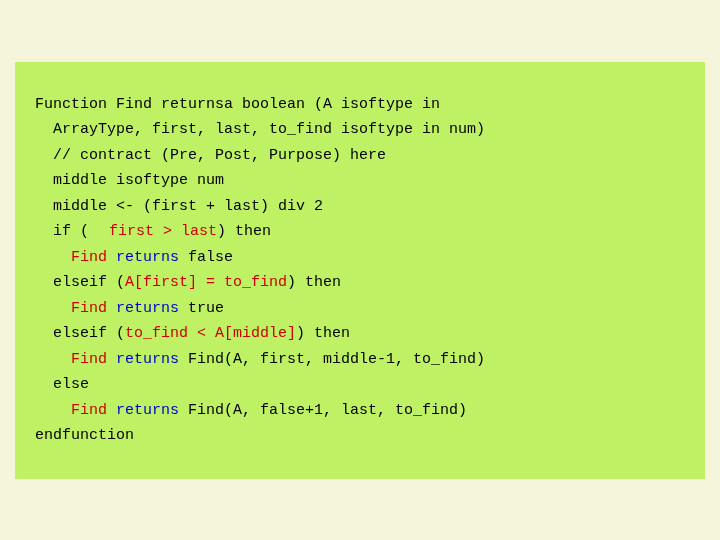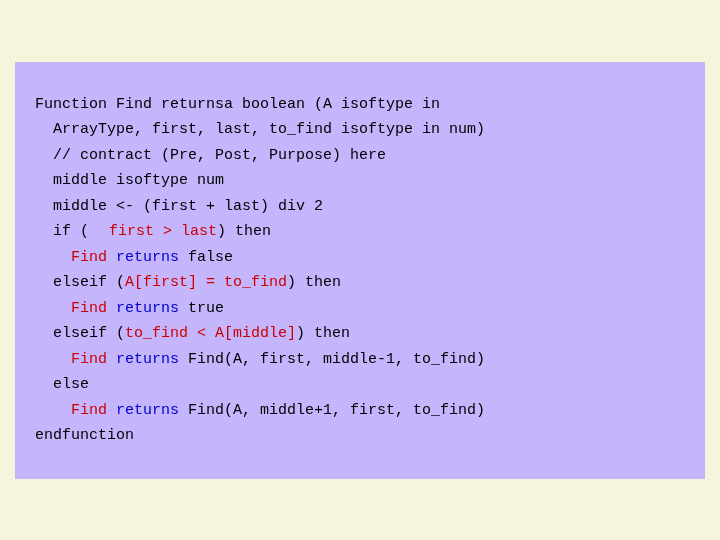--- a/index.html
+++ b/index.html
@@ -12,21 +12,21 @@
       width: 720px;
       height: 540px;
       background-color: #f5f5dc;
       display: flex;
       align-items: center;
       justify-content: center;
       font-family: 'Courier New', Courier, monospace;
     }
 
     .code-container {
-      background-color: #c4b5fd;
+      background-color: #bef264;
       width: 690px;
       padding: 30px 20px;
       line-height: 1.7;
       font-size: 15px;
     }
   </style>
 </head>
 <body>
 
 <div class="code-container">
@@ -36,15 +36,15 @@
     <div style="white-space: pre; display: block; line-height: 1.7;"><span>  </span><span style="color: rgb(0, 0, 0);">// contract (Pre, Post, Purpose) here</span></div>
     <div style="white-space: pre; display: block; line-height: 1.7;"><span>  </span><span style="color: rgb(0, 0, 0);">middle isoftype num</span></div>
     <div style="white-space: pre; display: block; line-height: 1.7;"><span>  </span><span style="color: rgb(0, 0, 0);">middle &lt;- (first + last) div 2</span></div>
     <div style="white-space: pre; display: block; line-height: 1.7;"><span>  </span><span style="color: rgb(0, 0, 0);">if (</span><span style="color: rgb(204, 0, 0); margin-left: 20px;">first &gt; last</span><span style="color: rgb(0, 0, 0);">) then</span></div>
     <div style="white-space: pre; display: block; line-height: 1.7;"><span>    </span><span style="color: rgb(204, 0, 0);">Find </span><span style="color: rgb(0, 0, 204);">returns</span><span style="color: rgb(0, 0, 0);"> false</span></div>
     <div style="white-space: pre; display: block; line-height: 1.7;"><span>  </span><span style="color: rgb(0, 0, 0);">elseif (</span><span style="color: rgb(204, 0, 0);">A[first] = to_find</span><span style="color: rgb(0, 0, 0);">) then</span></div>
     <div style="white-space: pre; display: block; line-height: 1.7;"><span>    </span><span style="color: rgb(204, 0, 0);">Find </span><span style="color: rgb(0, 0, 204);">returns</span><span style="color: rgb(0, 0, 0);"> true</span></div>
     <div style="white-space: pre; display: block; line-height: 1.7;"><span>  </span><span style="color: rgb(0, 0, 0);">elseif (</span><span style="color: rgb(204, 0, 0);">to_find &lt; A[middle]</span><span style="color: rgb(0, 0, 0);">) then</span></div>
     <div style="white-space: pre; display: block; line-height: 1.7;"><span>    </span><span style="color: rgb(204, 0, 0);">Find </span><span style="color: rgb(0, 0, 204);">returns</span><span style="color: rgb(0, 0, 0);"> Find(A, first, middle-1, to_find)</span></div>
     <div style="white-space: pre; display: block; line-height: 1.7;"><span>  </span><span style="color: rgb(0, 0, 0);">else</span></div>
-    <div style="white-space: pre; display: block; line-height: 1.7;"><span>    </span><span style="color: rgb(204, 0, 0);">Find </span><span style="color: rgb(0, 0, 204);">returns</span><span style="color: rgb(0, 0, 0);"> Find(A, middle+1, first, to_find)</span></div>
+    <div style="white-space: pre; display: block; line-height: 1.7;"><span>    </span><span style="color: rgb(204, 0, 0);">Find </span><span style="color: rgb(0, 0, 204);">returns</span><span style="color: rgb(0, 0, 0);"> Find(A, false+1, last, to_find)</span></div>
     <div style="white-space: pre; display: block; line-height: 1.7;"><span style="color: rgb(0, 0, 0);">endfunction</span></div>
   </div>
 
 </body></html>

